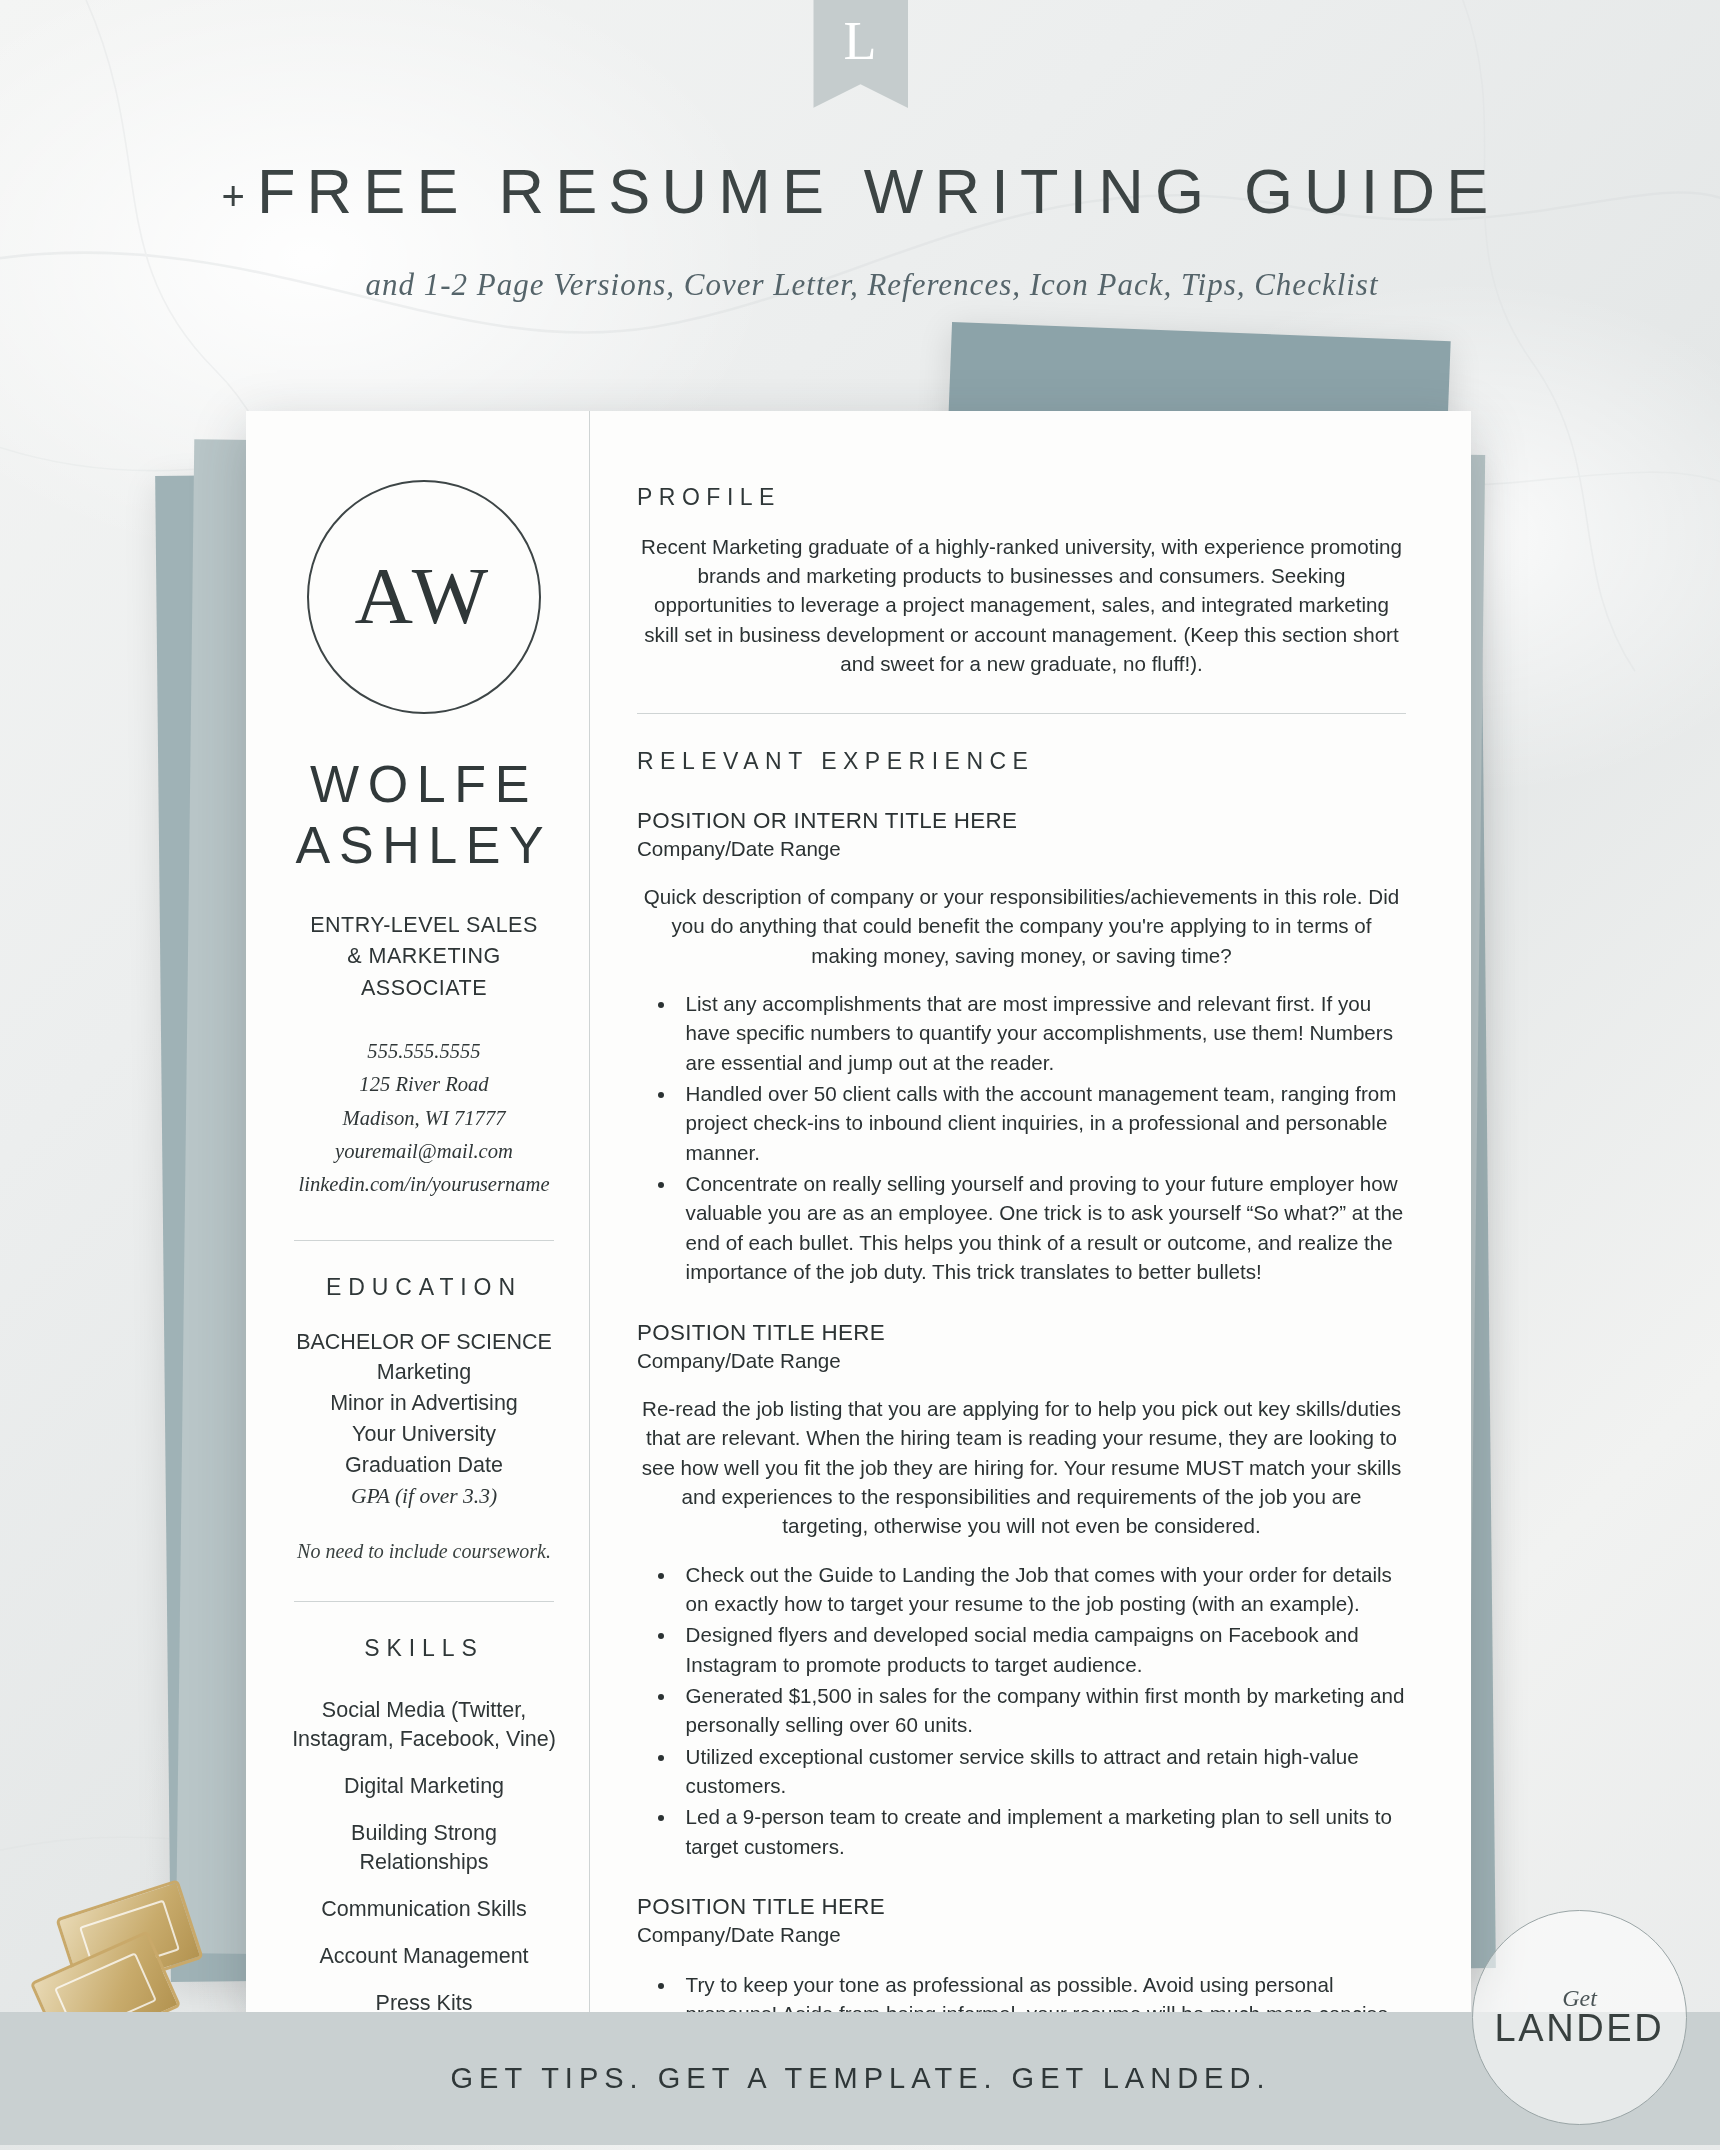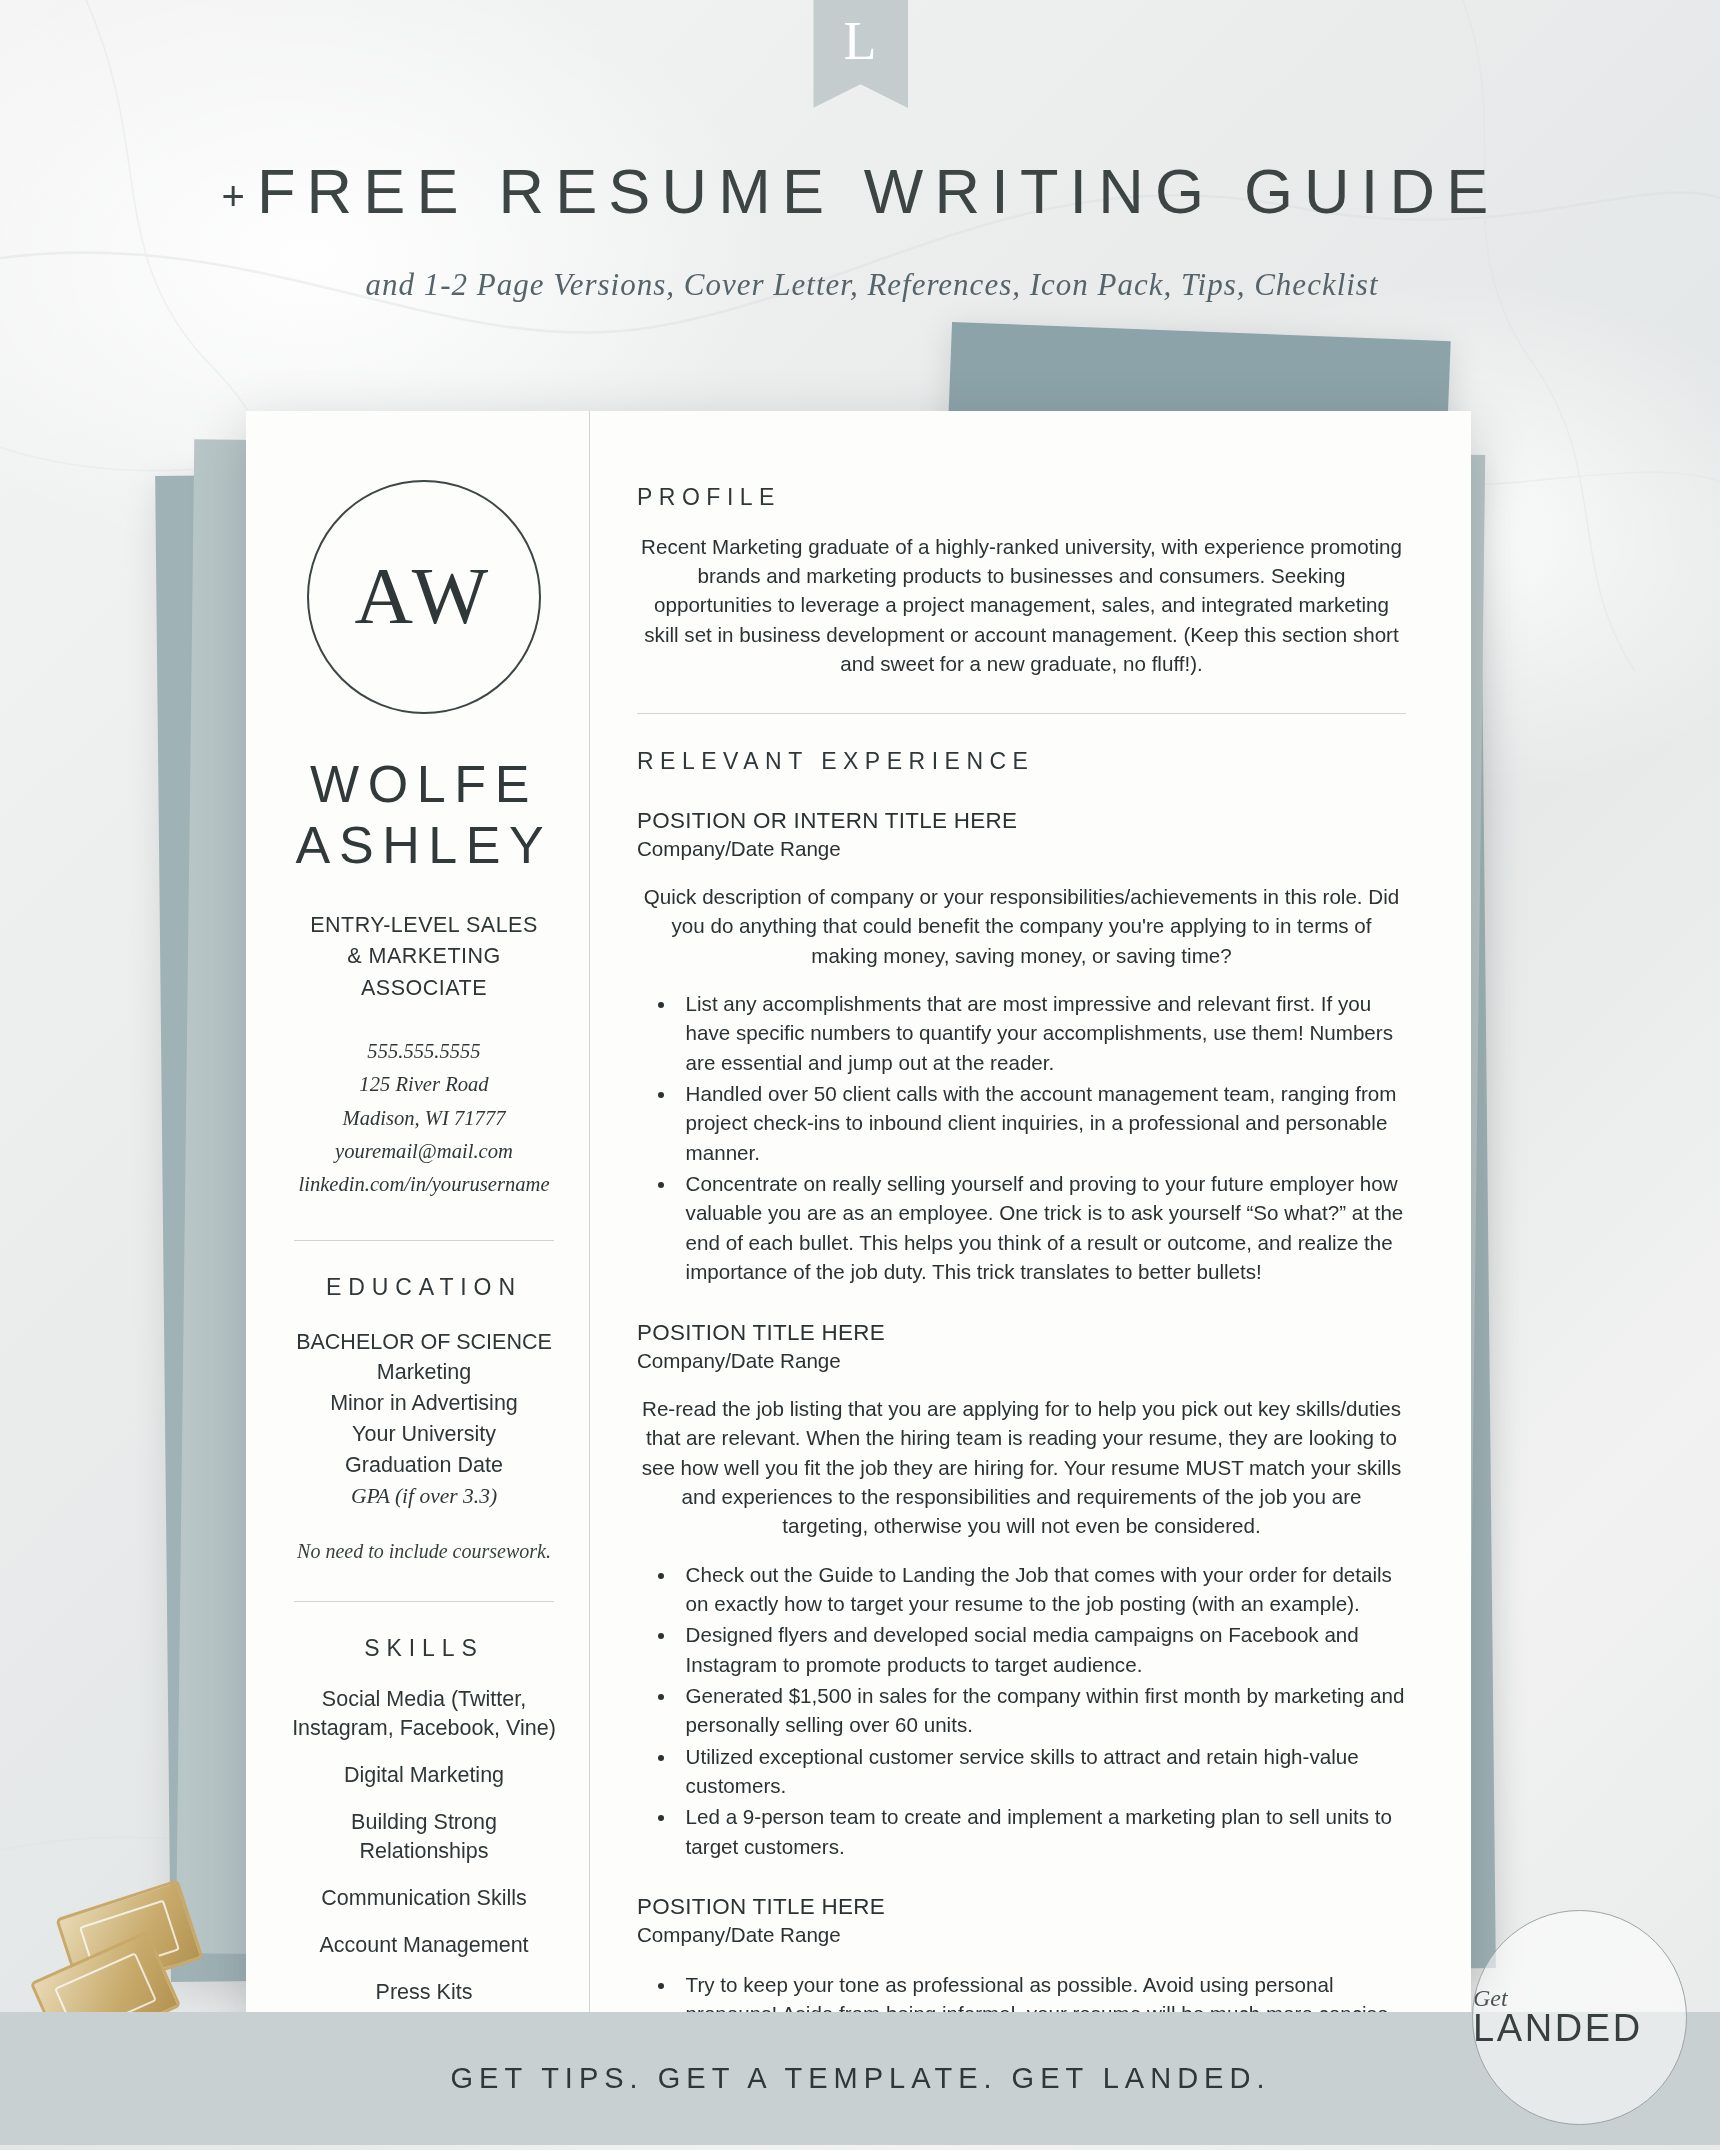--- a/index.html
+++ b/index.html
@@ -141,21 +141,21 @@
     font-size:23px; letter-spacing:6.9px; color:#2f3738; font-weight:400;
   }
   .edu-block {
     margin-top:26px; font-size:21.5px; color:#2f3637; line-height:1.44;
   }
   .edu-block .ital { font-family:"Liberation Serif", serif; font-style:italic; }
   .note {
     margin-top:27.5px; font-family:"Liberation Serif", serif; font-style:italic;
     font-size:20px; color:#38403f;
   }
-  .skills-list { margin-top:23px; }
+  .skills-list { margin-top:34px; }
   .skills-list div {
     font-size:21.5px; color:#2f3637; line-height:1.35; margin-bottom:18px;
   }
 
   
   .r-sec-title {
     font-size:23px; letter-spacing:6.5px; color:#2f3738; font-weight:400;
   }
   .para {
     margin-top:20.6px;
@@ -200,21 +200,21 @@
     position:absolute; left:14%; top:16%; width:72%; height:68%;
     border:2.6px solid rgba(255,255,255,0.75); border-radius:3.4px;
   }
 
   
   .badge {
     position:absolute; right:34px; bottom:26px;
     width:215px; height:215px; border-radius:50%;
     border:1.7px solid #9aa5a6;
     background:rgba(255,255,255,0.55);
-    display:flex; justify-content:center;
+    display:flex; align-items:center; justify-content:center;
     flex-direction:column;
     overflow:hidden;
   }
   .badge .get {
     font-family:"Liberation Serif", serif; font-style:italic;
     font-size:24px; color:#4a5456; margin-bottom:-5.2px;
   }
   .badge .landed {
     font-size:38px; letter-spacing:2.6px; color:#38403f;
   }

